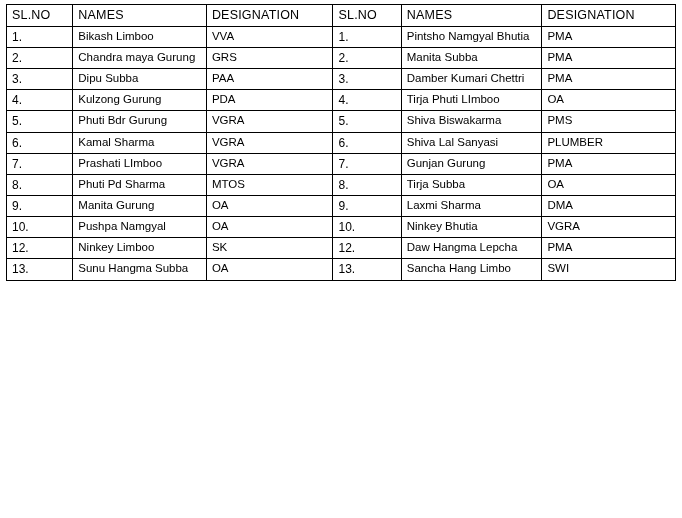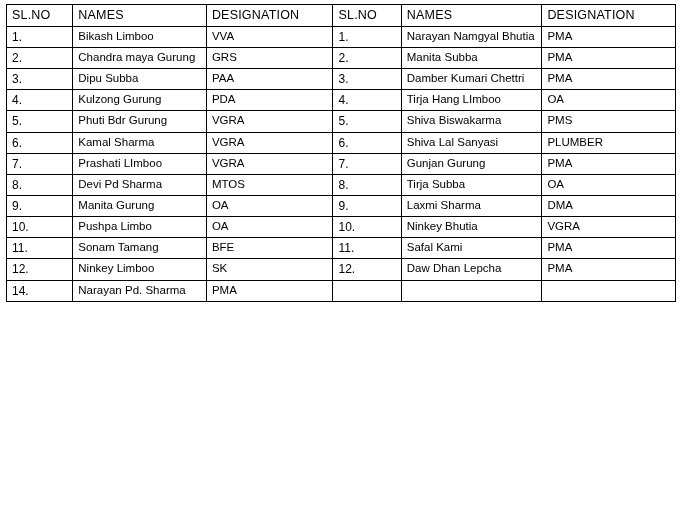--- a/index.html
+++ b/index.html
@@ -82,21 +82,21 @@
         <th class="hdr">NAMES</th>
         <th class="hdr">DESIGNATION</th>
       </tr>
     </thead>
     <tbody id="tbody">
         <tr>
           <td class="sl">1.</td>
           <td class="">Bikash Limboo</td>
           <td class="">VVA</td>
           <td class="sl">1.</td>
-          <td class="">Narayan Namgyal Bhutia</td>
+          <td class="">Pintsho Namgyal Bhutia</td>
           <td class="">PMA</td>
         </tr>
         <tr>
           <td class="sl">2.</td>
           <td class="">Chandra maya Gurung</td>
           <td class="">GRS</td>
           <td class="sl">2.</td>
           <td class="">Manita Subba</td>
           <td class="">PMA</td>
         </tr>
@@ -106,21 +106,21 @@
           <td class="">PAA</td>
           <td class="sl">3.</td>
           <td class="">Damber Kumari Chettri</td>
           <td class="">PMA</td>
         </tr>
         <tr>
           <td class="sl">4.</td>
           <td class="">Kulzong Gurung</td>
           <td class="">PDA</td>
           <td class="sl">4.</td>
-          <td class="">Tirja Hang LImboo</td>
+          <td class="">Tirja Phuti LImboo</td>
           <td class="">OA</td>
         </tr>
         <tr>
           <td class="sl">5.</td>
           <td class="">Phuti Bdr Gurung</td>
           <td class="">VGRA</td>
           <td class="sl">5.</td>
           <td class="">Shiva Biswakarma</td>
           <td class="">PMS</td>
         </tr>
@@ -135,61 +135,53 @@
         <tr>
           <td class="sl">7.</td>
           <td class="">Prashati  LImboo</td>
           <td class="">VGRA</td>
           <td class="sl">7.</td>
           <td class="">Gunjan Gurung</td>
           <td class="">PMA</td>
         </tr>
         <tr>
           <td class="sl">8.</td>
-          <td class="">Devi Pd Sharma</td>
+          <td class="">Phuti Pd Sharma</td>
           <td class="">MTOS</td>
           <td class="sl">8.</td>
           <td class="">Tirja Subba</td>
           <td class="">OA</td>
         </tr>
         <tr>
           <td class="sl">9.</td>
           <td class="">Manita Gurung</td>
           <td class="">OA</td>
           <td class="sl">9.</td>
           <td class="">Laxmi Sharma</td>
           <td class="">DMA</td>
         </tr>
         <tr>
           <td class="sl">10.</td>
-          <td class="">Pushpa Limbo</td>
+          <td class="">Pushpa Namgyal</td>
           <td class="">OA</td>
           <td class="sl">10.</td>
           <td class="">Ninkey Bhutia</td>
           <td class="">VGRA</td>
         </tr>
         <tr>
-          <td class="sl">11.</td>
-          <td class="">Sonam Tamang</td>
-          <td class="">BFE</td>
-          <td class="sl">11.</td>
-          <td class="">Safal Kami</td>
-          <td class="">PMA</td>
-        </tr>
-        <tr>
           <td class="sl">12.</td>
           <td class="">Ninkey Limboo</td>
           <td class="">SK</td>
           <td class="sl">12.</td>
-          <td class="">Daw Dhan Lepcha</td>
+          <td class="">Daw Hangma Lepcha</td>
           <td class="">PMA</td>
         </tr>
         <tr>
-          <td class="sl">14.</td>
-          <td class="">Narayan Pd. Sharma</td>
-          <td class="">PMA</td>
-          <td class="sl empty-cell"></td>
-          <td class=" empty-cell"></td>
-          <td class=" empty-cell"></td>
+          <td class="sl">13.</td>
+          <td class="">Sunu Hangma Subba</td>
+          <td class="">OA</td>
+          <td class="sl">13.</td>
+          <td class="">Sancha Hang Limbo</td>
+          <td class="">SWI</td>
         </tr>
       </tbody>
   </table>
 </div>
 
 </body></html>

